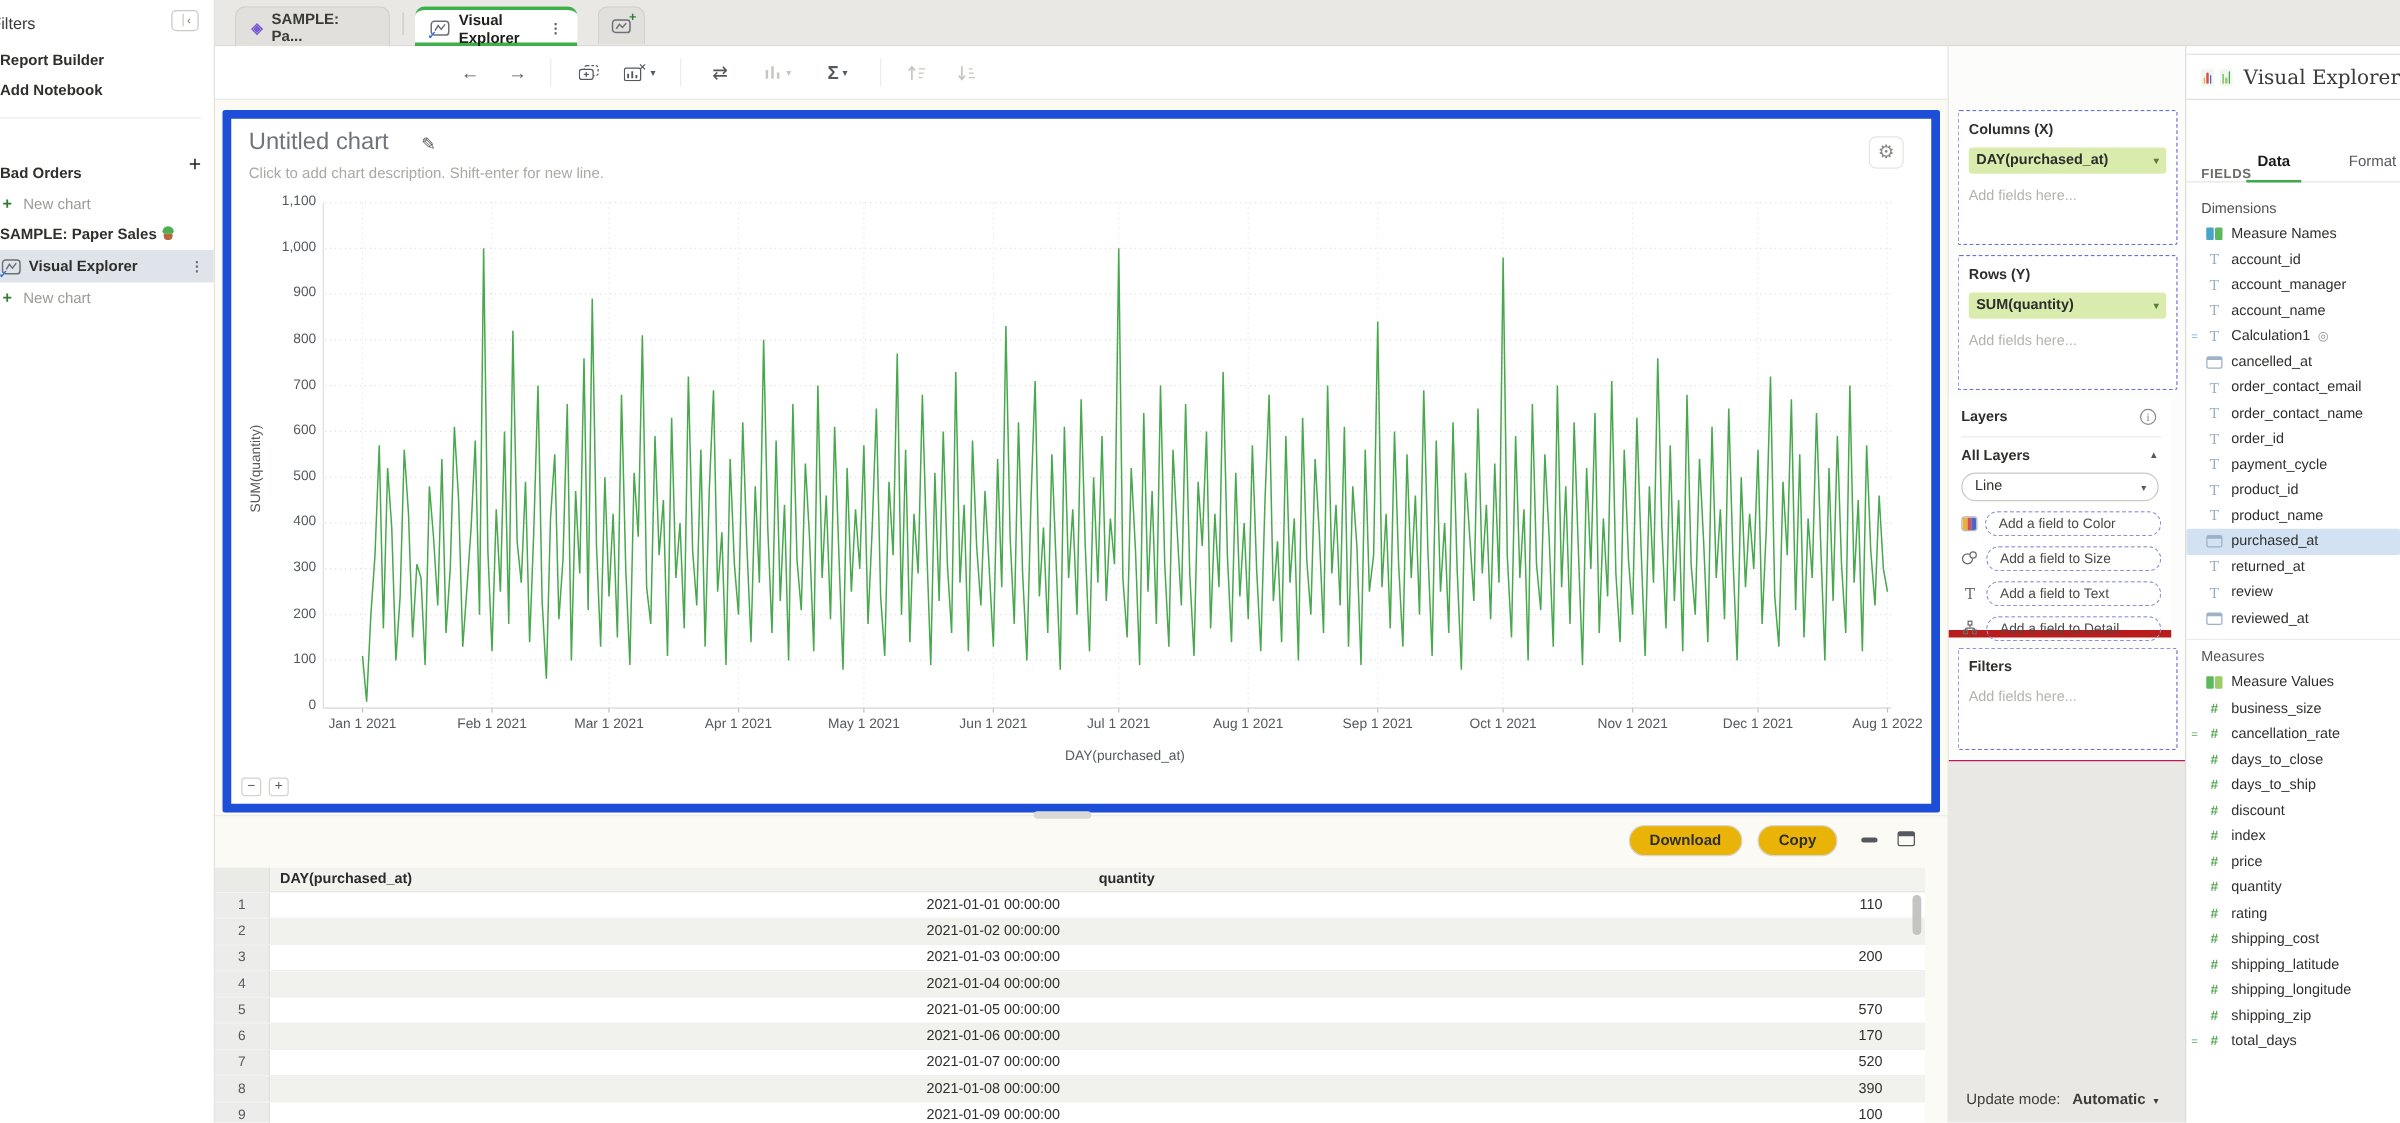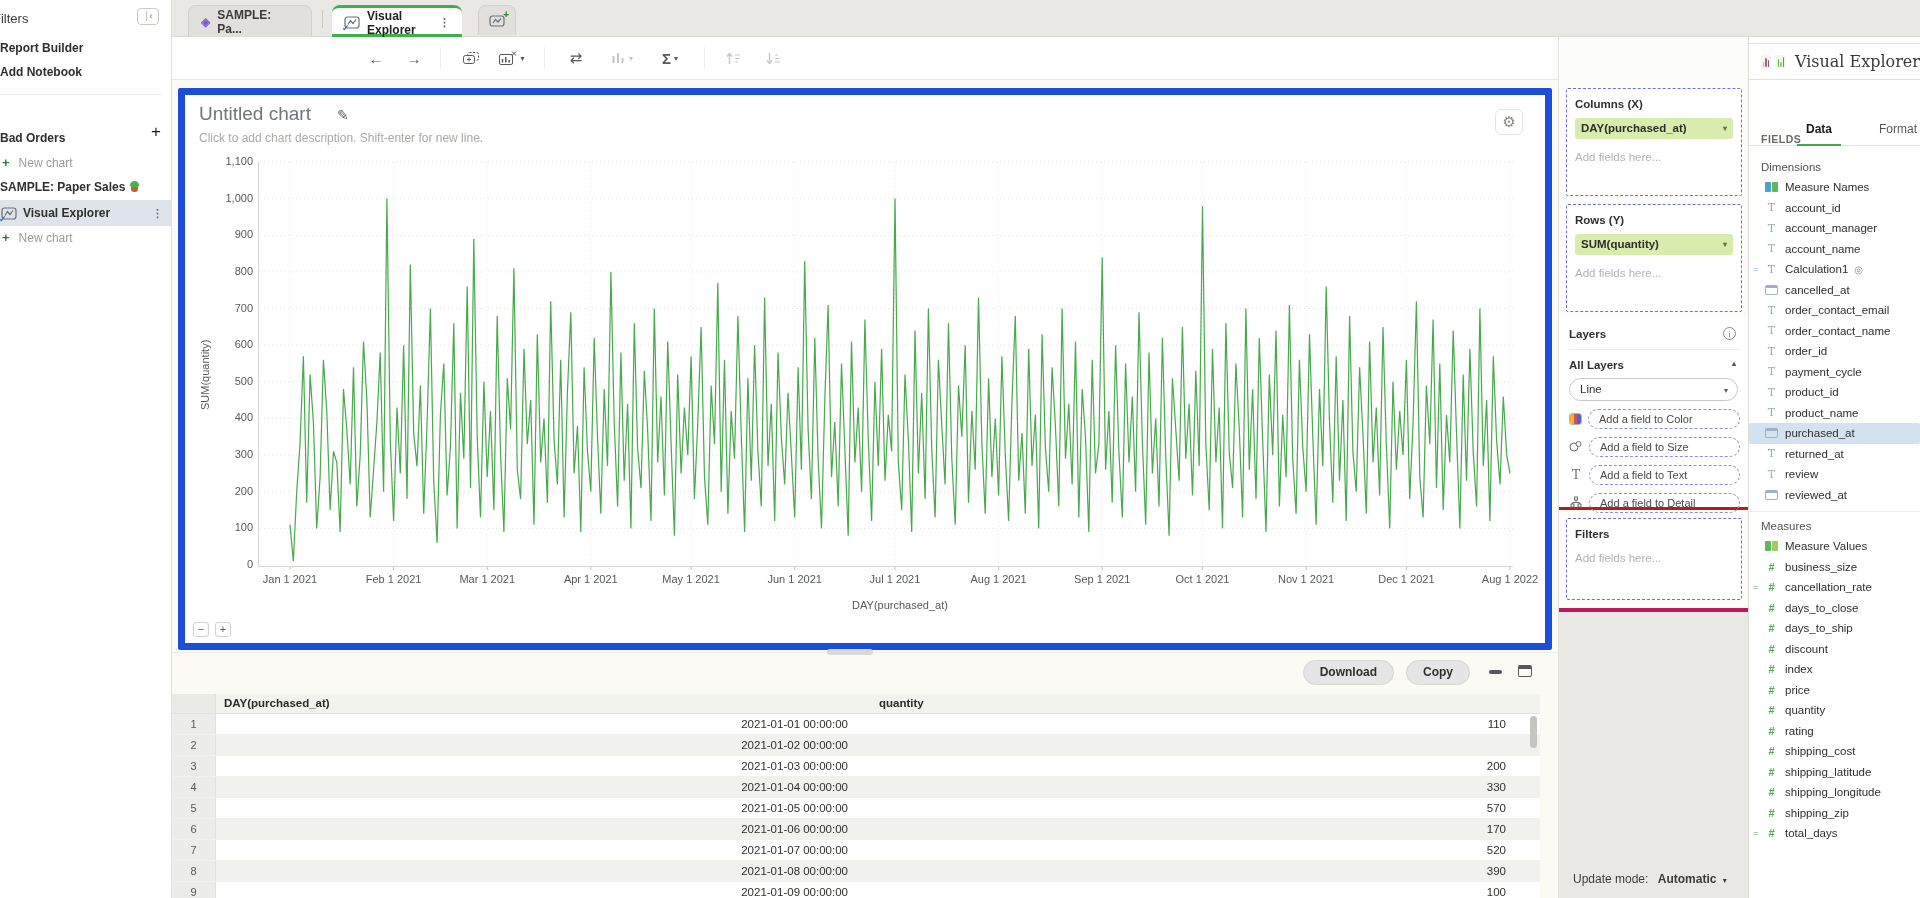--- a/index.html
+++ b/index.html
@@ -62,21 +62,21 @@
   .grid-v { stroke:#e7e7e3; stroke-width:1; stroke-dasharray:1 3; }
   .axis { stroke:#d6d6d2; stroke-width:1; }
   .tick { stroke:#bfbfbb; stroke-width:1; }
   .xlab { position:absolute; top:416px; width:80px; text-align:center; font-size:11px; color:#55595c; }
   #xaxis-title { position:absolute; left:627px; top:442px; width:120px; text-align:center; font-size:11px; color:#55595c; }
   .zoomed { position:absolute; bottom:6px; width:16px; height:15px; border:1px solid #d2d2ce; border-radius:3px; background:#fff; color:#55585c; font-size:11px; text-align:center; line-height:13px; cursor:pointer; }
   #zoom-out { left:8px; } #zoom-in { left:30px; }
   #pane-divider { position:absolute; left:0; right:0; top:572px; border-top:1px solid #ececea; }
   #drag-handle { position:absolute; left:655px; top:569px; width:46px; height:6px; background:#d9d9d6; border-radius:3px; cursor:row-resize; }
   #actions { position:absolute; left:0; right:0; top:573px; height:38px; }
-  .pillbtn { position:absolute; top:7px; height:25px; background:#e5e5e5; border:1px solid #d6d6d2; border-radius:13px; font-size:12px; font-weight:bold; color:#2f2f2d; padding:0 16px; line-height:23px; cursor:pointer; }
+  .pillbtn { position:absolute; top:7px; height:25px; background:#eab308; border:1px solid #d6d6d2; border-radius:13px; font-size:12px; font-weight:bold; color:#2f2f2d; padding:0 16px; line-height:23px; cursor:pointer; }
   #btn-download { right:164px; }
   #btn-copy { right:88px; }
   #min-icon { position:absolute; right:56px; top:17px; width:13px; height:4px; background:#55585c; border-radius:2px; cursor:pointer; }
   #max-icon { position:absolute; right:26px; top:12px; width:14px; height:12px; border:1px solid #55585c; border-top:4px solid #55585c; border-radius:2px; cursor:pointer; }
 
   
   #table { position:absolute; left:0; top:614px; bottom:0; width:1368px; overflow:hidden; font-size:11.5px; }
   #thead { display:flex; height:20px; background:#f2f2ef; border-bottom:1px solid #e3e3df; font-weight:bold; color:#2b2b29; }
   #thead .gut { width:44px; background:#eaeae7; border-right:1px solid #e0e0dd; }
   #thead .h1 { width:644px; padding:3px 0 0 8px; }
@@ -90,34 +90,34 @@
 
   
   #shelf { position:absolute; left:1558px; top:37px; width:190px; bottom:0; background:#fcfcfa; border-left:1px solid #e3e3df; }
   .dashedbox { position:absolute; left:7px; width:176px; border:1px dashed #6e71d2; border-radius:2px; background:#fff; padding:9px 8px; }
   #box-columns { top:51px; height:108px; }
   #box-rows { top:167px; height:108px; }
   .boxtitle { font-size:11.5px; font-weight:bold; color:#2f2f2d; }
   .gpill { position:relative; margin-top:8px; height:21px; background:#d9ecae; border-radius:3px; font-size:11.5px; font-weight:bold; color:#2d2d2b; padding:4px 6px 0 6px; cursor:pointer; }
   .gpill .caret { position:absolute; right:6px; top:6px; color:#5c7c3a; }
   .addhere { margin-top:12px; font-size:11.5px; color:#b3b3af; }
-  #layers-card { position:absolute; left:0; right:0; top:281px; height:192px; background:#fff; border-bottom:3px solid #b91c1c; padding:10px 8px 0 10px; }
+  #layers-card { position:absolute; left:0; right:11px; top:281px; height:192px; background:#fff; border-bottom:6px solid #b91c1c; padding:10px 8px 0 10px; }
   .lay-head { position:relative; font-size:11.5px; font-weight:bold; padding-bottom:9px; border-bottom:1px solid #ececea; }
   .info-c { position:absolute; right:4px; top:-1px; width:13px; height:13px; border:1px solid #8a8a86; border-radius:50%; font-size:9px; font-weight:normal; color:#8a8a86; text-align:center; line-height:12px; font-family:"Liberation Serif", serif; }
   .lay-sub { position:relative; font-size:11.5px; font-weight:bold; padding:9px 0 7px 0; }
   .lay-sub .caret { position:absolute; right:4px; top:9px; color:#55585c; }
   #mark-select { position:relative; height:23px; border:1px solid #c9c9c5; border-radius:12px; font-size:11.5px; color:#2f2f2d; padding:4px 0 0 10px; cursor:pointer; margin-right:2px; }
   #mark-select .caret { position:absolute; right:9px; top:7px; color:#55585c; }
   .addrow { display:flex; align-items:center; gap:6px; margin-top:8px; }
   .addpill { flex:1; border:1px dashed #8f8fd9; border-radius:10px; height:20px; font-size:11px; color:#4a4a48; padding:3px 0 0 10px; cursor:pointer; }
   .afi { width:14px; text-align:center; color:#6b6b67; font-size:11px; }
   .color-chip { display:inline-block; width:13px; height:12px; border:1px solid #b5b5b1; border-radius:3px; overflow:hidden; display:flex; }
   .color-chip i { flex:1; } .cc1{background:#e8b339;} .cc2{background:#d94f4f;} .cc3{background:#4a66c9;}
   #box-filters { top:481px; height:82px; }
-  #shelf-gray { position:absolute; left:0; right:0; top:571px; bottom:0; background:#e9e8e5; border-top:4px solid #be185d; }
+  #shelf-gray { position:absolute; left:0; right:0; top:571px; bottom:0; background:#e9e8e5; border-top:1px solid #be185d; }
   #update-row { position:absolute; left:14px; bottom:12px; font-size:12px; color:#3c3c3a; }
   #update-row b { font-weight:bold; margin-left:6px; }
   #update-row .caret { color:#3c3c3a; }
 
   
   #fields { position:absolute; left:1748px; top:37px; right:0; bottom:0; background:#fff; border-left:1px solid #dddcd8; overflow:hidden; }
   #fp-header { position:absolute; left:0; right:0; top:6px; height:37px; border-top:1px solid #e0e0dd; border-bottom:1px solid #e0e0dd; display:flex; align-items:center; padding-left:12px; gap:5px; }
   .mini-viz { width:17px; height:14px; border-radius:2px; display:flex; align-items:flex-end; gap:1px; padding:2px; background:#f2f6ee; }
   .mini-viz i { flex:1; border-radius:1px; }
   #fp-title { font-size:16px; font-family:"DejaVu Serif", serif; color:#3a3a38; white-space:nowrap; margin-left:4px; }
@@ -374,21 +374,20 @@
           <div class="tdate">2021-01-02 00:00:00</div>
         </div>
         <div class="trow">
           <div class="tnum">3</div>
           <div class="tdate">2021-01-03 00:00:00</div>
           <div class="tqty">200</div>
         </div>
         <div class="trow alt">
           <div class="tnum">4</div>
           <div class="tdate">2021-01-04 00:00:00</div>
-          <div class="tqty">330</div>
         </div>
         <div class="trow">
           <div class="tnum">5</div>
           <div class="tdate">2021-01-05 00:00:00</div>
           <div class="tqty">570</div>
         </div>
         <div class="trow alt">
           <div class="tnum">6</div>
           <div class="tdate">2021-01-06 00:00:00</div>
           <div class="tqty">170</div>

